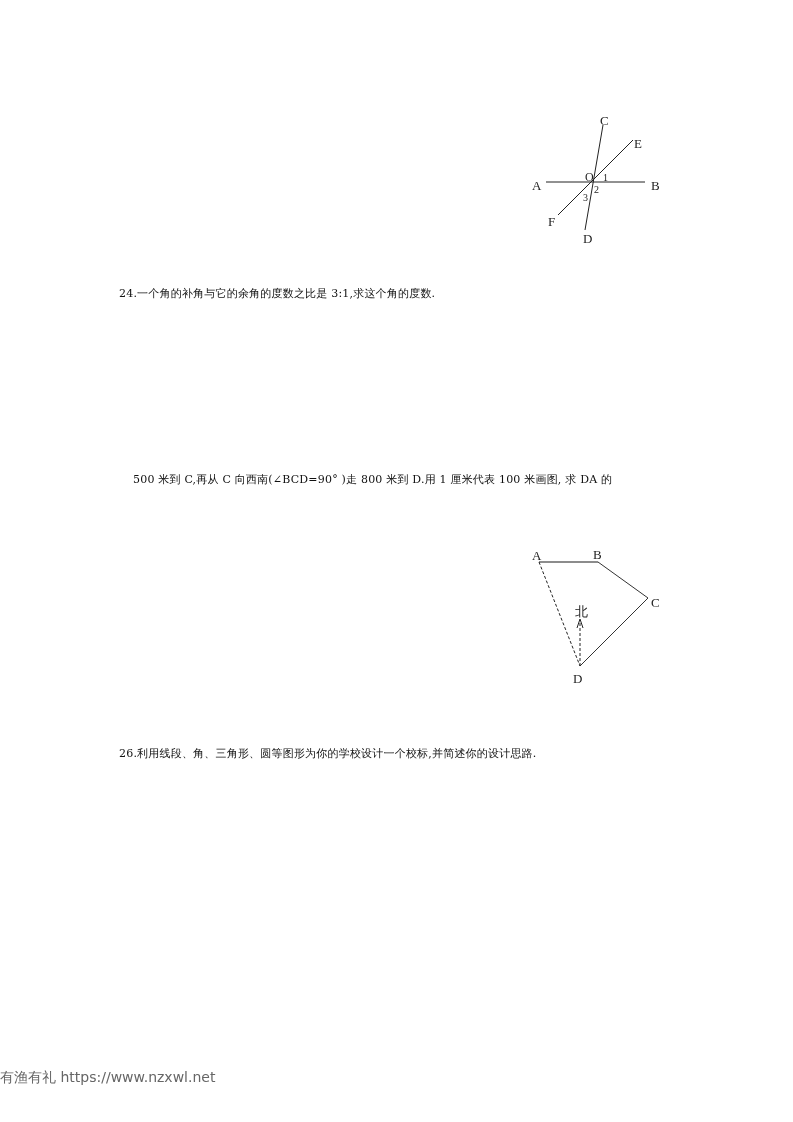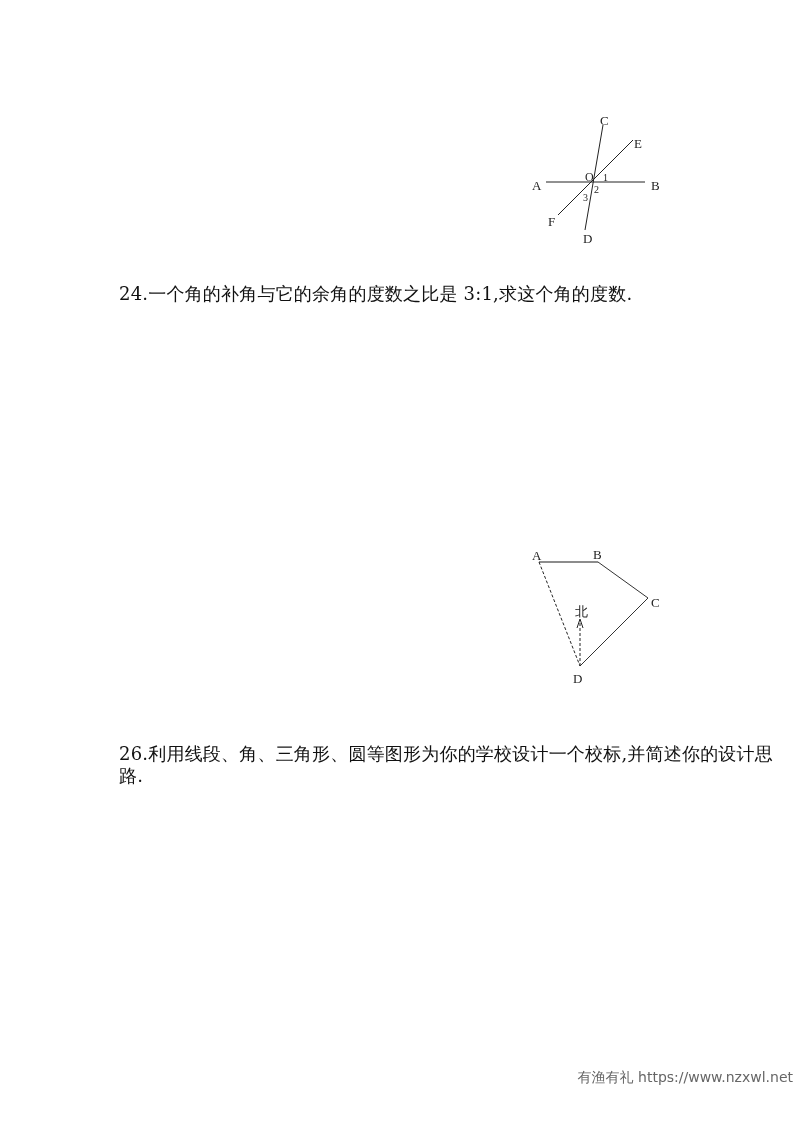--- a/index.html
+++ b/index.html
@@ -1,21 +1,21 @@
 <!DOCTYPE html>
 <html><head>
 <meta charset="utf-8">
 <style>
   html, body { margin:0; padding:0; background:#fff; }
   body { width:793px; height:1122px; position:relative; overflow:hidden;
          font-family:"DejaVu Serif","Liberation Serif",serif; color:#111; }
-  .q { position:absolute; font-size:18px; line-height:22px; letter-spacing:0.2px; }
+  .q { position:absolute; font-size:11px; line-height:22px; letter-spacing:0.2px; }
   .fig { position:absolute; }
   .fig text { font-family:"Liberation Serif","DejaVu Serif",serif; fill:#222; }
-  .footer { position:absolute; left:0; width:793px; top:1069px; text-align:right;
+  .footer { position:absolute; left:0; width:793px; top:1069px; text-align:left;
             font-family:"DejaVu Sans","Liberation Sans",sans-serif; font-size:14px; color:#666; }
 </style>
 </head>
 <body>
 
 <svg class="fig" style="left:520px;top:100px" width="160" height="150" viewBox="0 0 160 150">
   <line x1="26" y1="82" x2="125" y2="82" stroke="#222" stroke-width="1"></line>
   <line x1="83" y1="25" x2="65" y2="130" stroke="#222" stroke-width="1"></line>
   <line x1="113" y1="40" x2="38" y2="115" stroke="#222" stroke-width="1"></line>
   <text x="12" y="90" font-size="13">A</text>
@@ -28,20 +28,21 @@
   <text x="83" y="81" font-size="10">1</text>
   <text x="74" y="93" font-size="10">2</text>
   <text x="63" y="101" font-size="10">3</text>
 </svg>
 
 <div class="q" style="left:119px;top:283px;">
   <span>24.</span><span>一个角的补角与它的余角的度数之比是 3:1,求这个角的度数.</span>
 </div>
 
 <div class="q" style="left:119px;top:469px;">
+  <div style="padding-left:14px">500 米到 C,再从 C 向西南(∠BCD=90° )走 800 米到 D.用 1 厘米代表 100 米画图, 求 DA 的</div>
 </div>
 
 <svg class="fig" style="left:520px;top:540px" width="150" height="150" viewBox="0 0 150 150">
   <line x1="19" y1="22" x2="78" y2="22" stroke="#666" stroke-width="1.3"></line>
   <line x1="78" y1="22" x2="128" y2="58" stroke="#333" stroke-width="1"></line>
   <line x1="128" y1="58" x2="60" y2="126" stroke="#333" stroke-width="1"></line>
   <line x1="19" y1="22" x2="60" y2="126" stroke="#222" stroke-width="1" stroke-dasharray="3,2"></line>
   <line x1="60" y1="126" x2="60" y2="80" stroke="#222" stroke-width="1" stroke-dasharray="3,2"></line>
   <polyline points="57,88 60,79 63,88" fill="none" stroke="#222" stroke-width="1"></polyline>
   <text x="12" y="20" font-size="13">A</text>

